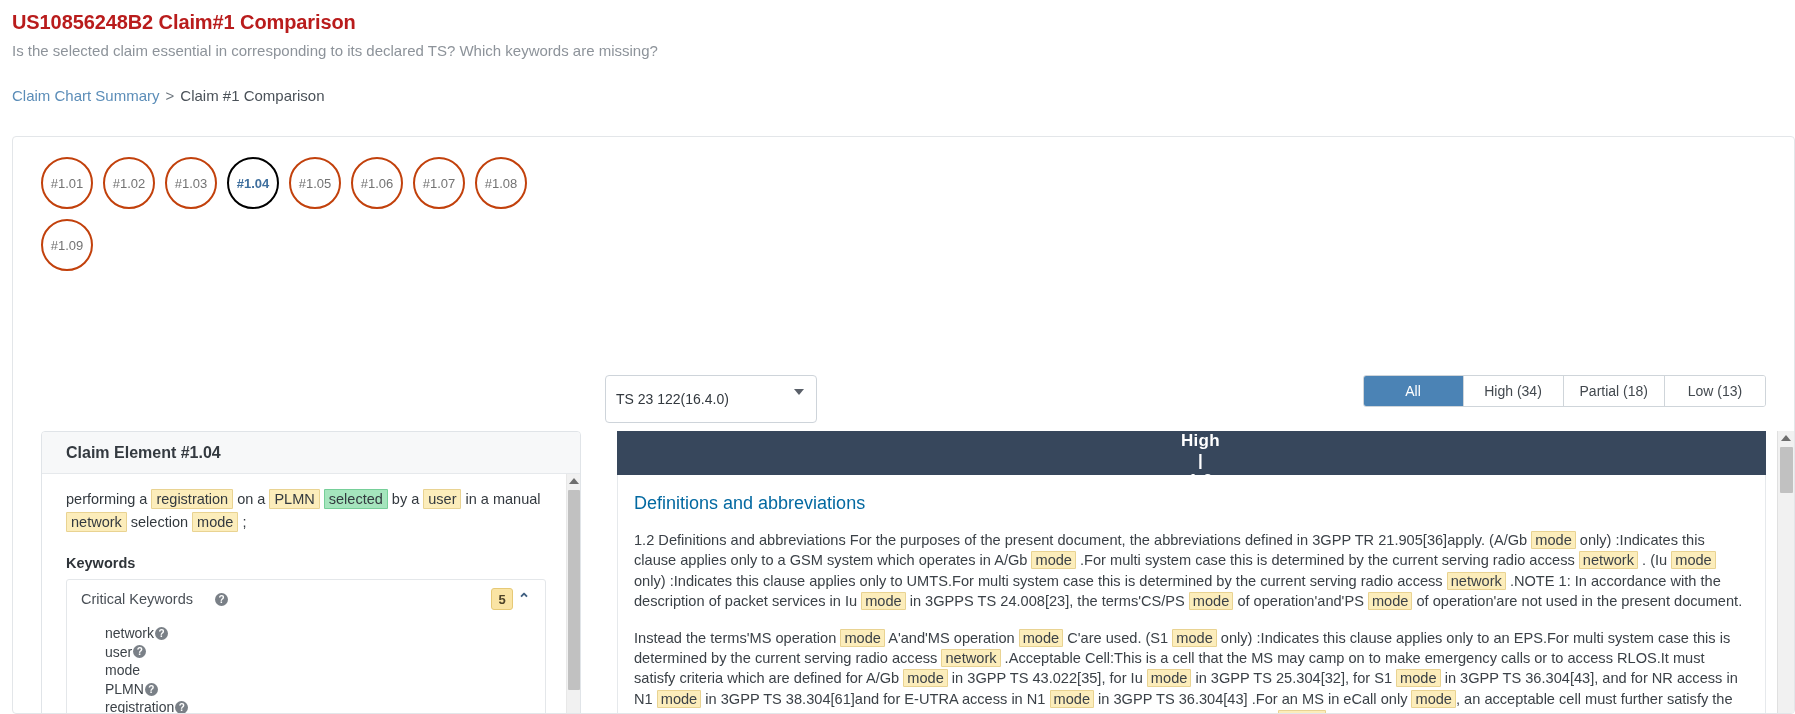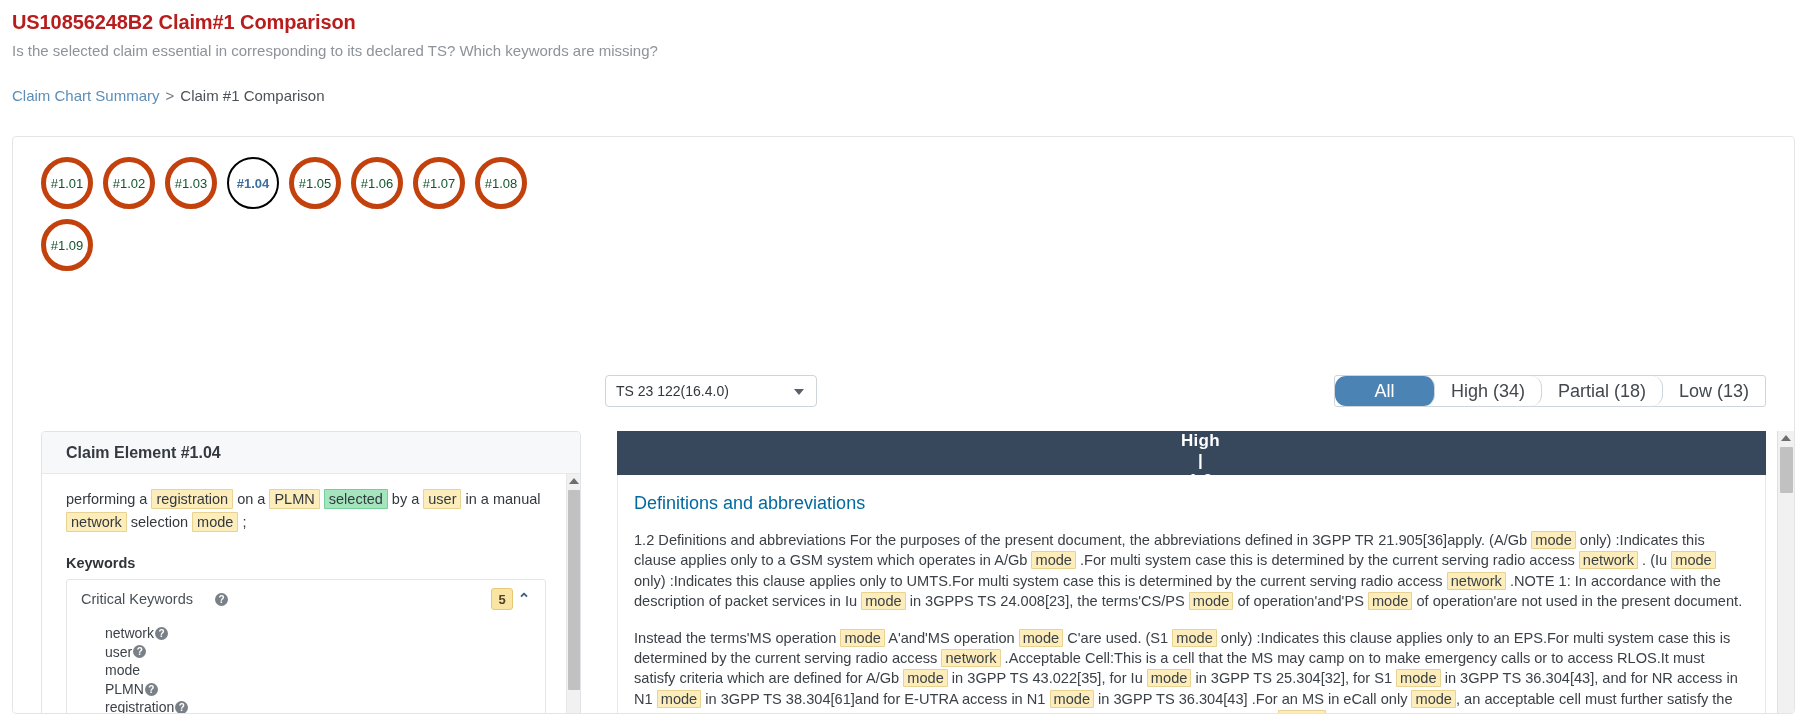--- a/index.html
+++ b/index.html
@@ -37,54 +37,54 @@
     overflow: hidden;
   }
 
   
   .pill-row {
     display: flex; flex-wrap: wrap; gap: 10px;
     padding: 20px 0 0 28px; width: 560px;
   }
   .pill {
     width: 52px; height: 52px; border-radius: 50%;
-    border: 5px solid #c2410c; background: #fff;
+    border: 2px solid #c2410c; background: #fff;
     display: flex; align-items: center; justify-content: center;
-    font-size: 13px; color: #14532d; cursor: pointer;
+    font-size: 13px; color: #737373; cursor: pointer;
   }
   .pill.active {
     border: 2px solid #000000; color: #3f6f9e; font-weight: bold;
   }
 
   
   .ts-select {
     position: absolute; left: 592px; top: 238px;
-    width: 212px; height: 32px;
+    width: 212px; height: 48px;
     border: 1px solid #ced4da; border-radius: 4px;
     background: #fff; font-size: 14px; color: #32383e;
     display: flex; align-items: center; padding: 12px 10px;
     cursor: pointer;
   }
   .ts-select .caret {
     position: absolute; right: 12px; top: 13px;
     width: 0; height: 0;
     border-left: 5px solid transparent; border-right: 5px solid transparent;
     border-top: 6px solid #5a6069;
   }
 
   .filters {
     position: absolute; right: 28px; top: 238px;
     display: flex; height: 32px;
     border: 1px solid #cfd5da; border-radius: 3px; overflow: hidden;
   }
   .filter-btn {
     min-width: 100px; padding: 0 16px;
     display: flex; align-items: center; justify-content: center;
-    font-size: 18px; color: #42484e; background: #fff;
-    border-right: 1px solid #cfd5da; cursor: pointer; border-radius: 11px;
+    font-size: 14px; color: #42484e; background: #fff;
+    border-right: 1px solid #cfd5da; cursor: pointer;
   }
   .filter-btn:last-child { border-right: none; }
   .filter-btn.active { background: #4b83b5; color: #fff; }
 
   
   .left-panel {
     position: absolute; left: 28px; top: 294px;
     width: 540px; height: 292px;
     border: 1px solid #e0e4e8; border-radius: 4px;
     background: #fff; overflow: hidden;

